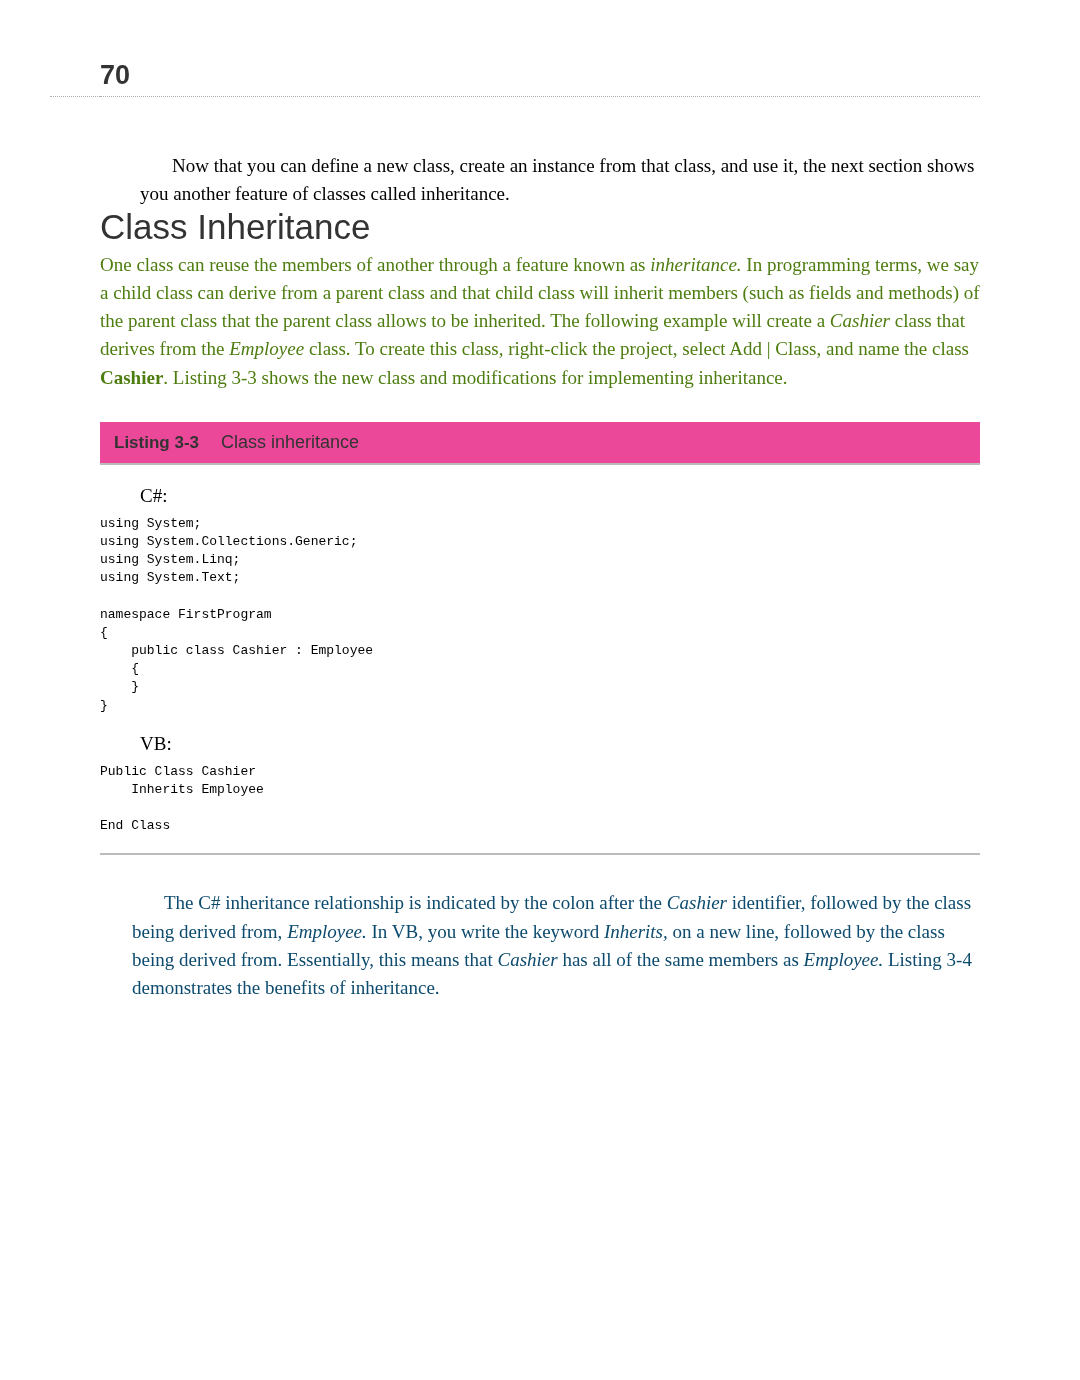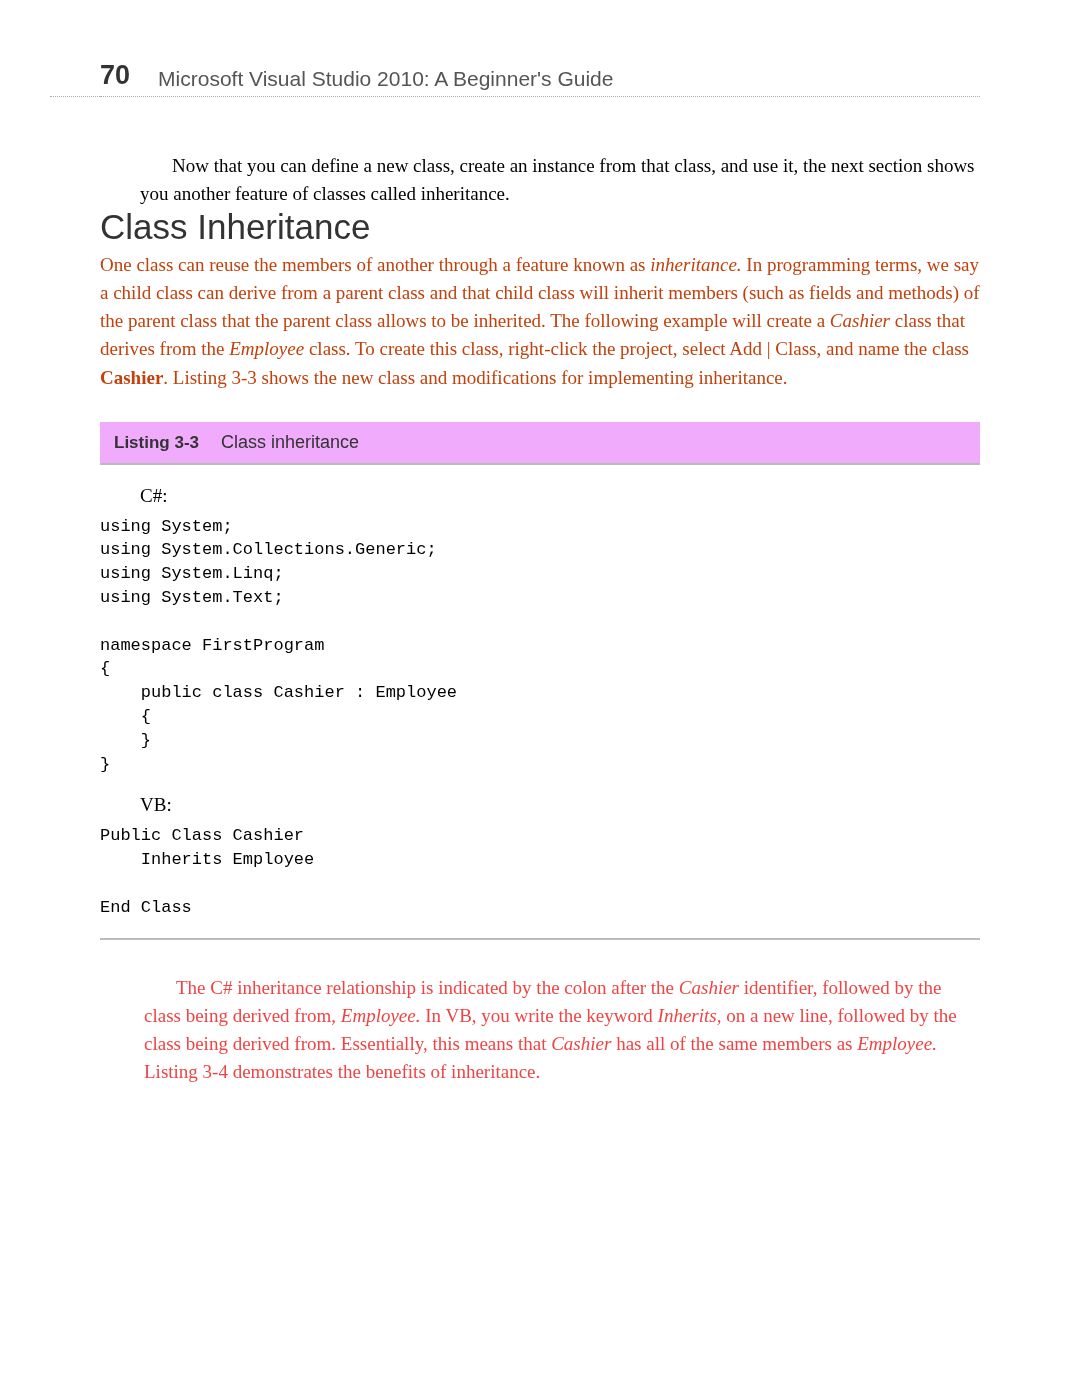--- a/index.html
+++ b/index.html
@@ -54,25 +54,25 @@
     .section-heading {
       font-family: 'Century Gothic', 'Futura', 'Trebuchet MS', sans-serif;
       font-size: 35px;
       font-weight: 300;
       color: #333;
       margin-bottom: 4px;
     }
     .section-body {
       font-size: 19px;
       line-height: 1.48;
-      color: #c2410c;
+      color: #4d7c0f;
       margin-bottom: 30px;
     }
     .listing-bar {
-      background: #f0abfc;
+      background: #ec4899;
       padding: 10px 14px;
       margin-bottom: 20px;
       border-bottom: 2px solid #bbb;
     }
     .listing-label {
       font-family: 'Trebuchet MS', 'Lucida Sans', sans-serif;
       font-weight: bold;
       font-size: 17px;
       color: #333;
       margin-right: 18px;
@@ -84,46 +84,45 @@
       color: #333;
     }
     .code-lang {
       font-size: 19px;
       margin-left: 40px;
       margin-bottom: 8px;
       color: #000;
     }
     .code-block {
       font-family: 'Courier New', Courier, monospace;
-      font-size: 17px;
+      font-size: 13px;
       line-height: 1.4;
       white-space: pre;
       color: #000;
       margin-bottom: 18px;
     }
     .code-section-end {
       border-bottom: 2px solid #bbb;
       margin-bottom: 34px;
     }
     .closing-para {
       font-size: 19px;
       line-height: 1.48;
-      margin-left: 44px;
+      margin-left: 32px;
       text-indent: 32px;
-      color: #ef4444;
+      color: #0c4a6e;
     }
     em { font-style: italic; }
     strong { font-weight: bold; }
   </style>
 </head>
 <body>
 
 <div class="header">
   <span class="page-number">70</span>
-  <span class="header-title">Microsoft Visual Studio 2010: A Beginner's Guide</span>
 </div>
 
 <p class="intro-para">Now that you can define a new class, create an instance from that class, and use it, the next section shows you another feature of classes called inheritance.</p>
 
 <h2 class="section-heading">Class Inheritance</h2>
 
 <p class="section-body">
   <span>One class can reuse the members of another through a feature known as </span><em>inheritance.</em><span> In programming terms, we say a child class can derive from a parent class and that child class will inherit members (such as fields and methods) of the parent class that the parent class allows to be inherited. The following example will create a </span><em>Cashier</em><span> class that derives from the </span><em>Employee</em><span> class. To create this class, right-click the project, select Add | Class, and name the class </span><strong>Cashier</strong><span>. Listing 3-3 shows the new class and modifications for implementing inheritance.</span>
 </p>
 

